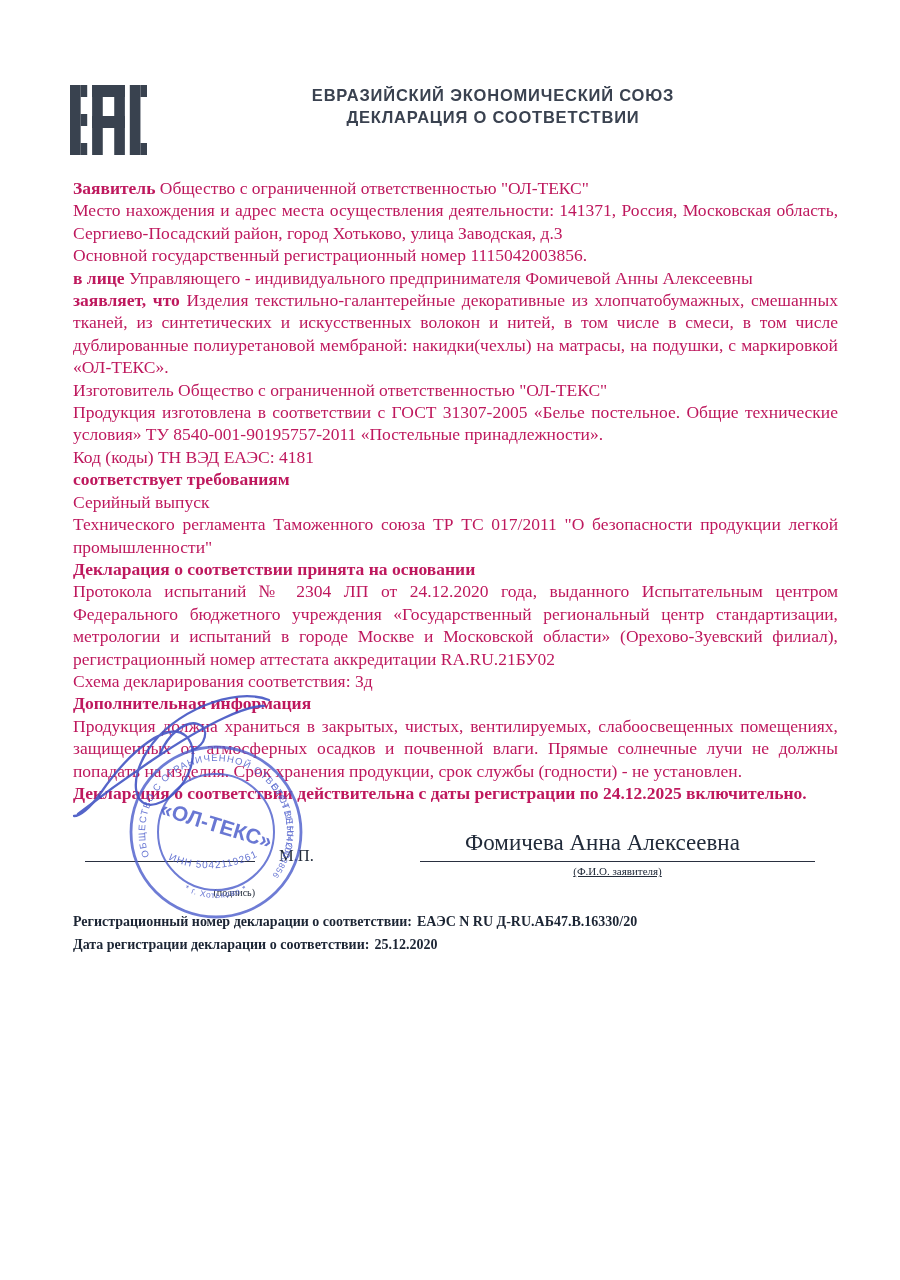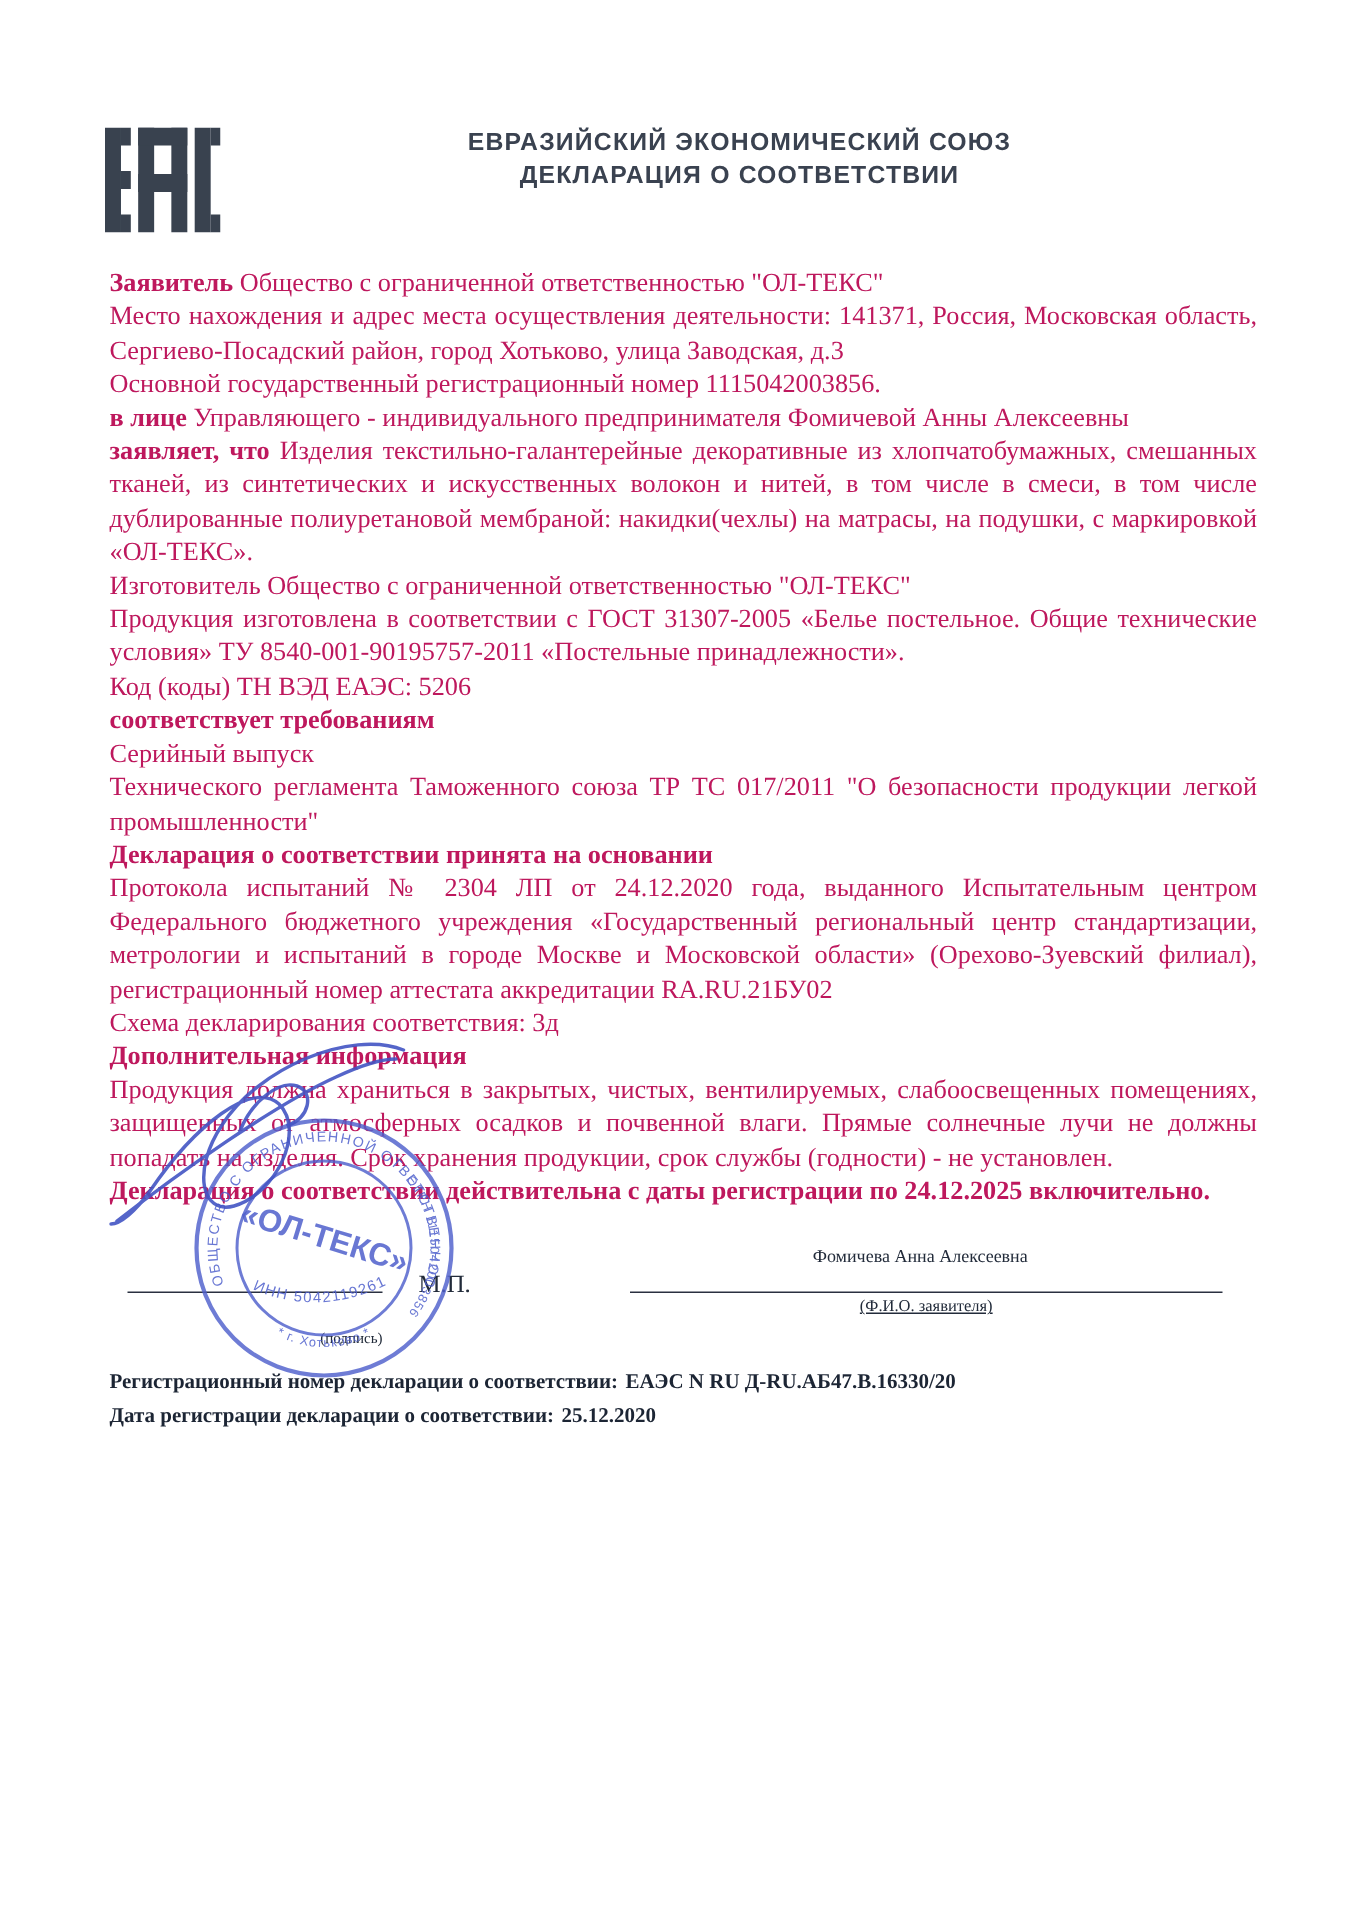--- a/index.html
+++ b/index.html
@@ -14,21 +14,21 @@
     position:absolute; left:278px; top:84px; width:430px; text-align:center;
     font-family:"Liberation Sans", sans-serif; font-weight:bold;
     font-size:16.5px; line-height:22px; letter-spacing:0.8px; color:#3a4250;
   }
   
   .content { position:absolute; left:73px; top:177px; width:765px; }
   p.line { margin:0; font-size:17.5px; line-height:22.4px; text-align:justify; color:#be185d; }
   p.line b { font-weight:bold; }
   
   .sig-block { position:relative; margin-top:24px; height:52px; }
-  .sig-name { position:absolute; left:343px; top:2px; width:395px; text-align:center; font-size:12px; }
+  .sig-name { position:absolute; left:332px; top:2px; width:395px; text-align:center; font-size:23px; }
   .sig-line-right { position:absolute; left:347px; top:33px; width:395px; border-top:1.6px solid #2a3040; }
   .sig-caption-right { position:absolute; left:347px; top:37px; width:395px; text-align:center; font-size:11px;text-decoration:underline; }
   .sig-line-left { position:absolute; left:12px; top:33px; width:170px; border-top:1.6px solid #2a3040; }
   .sig-caption-left { position:absolute; left:12px; top:37px; width:170px; text-align:right; font-size:10px;margin-top:22px; }
   .sig-mp { position:absolute; left:206px; top:18px; font-size:16.5px; }
   
   .footer-block { margin-top:30px; }
   .footer-block p { margin:0; font-size:14px; line-height:23px; font-weight:bold; color:#1c2534; }
   .footer-block .val { margin-left:5px; }
   
@@ -65,21 +65,21 @@
   </div>
 
   <div class="content">
     <p class="line"><b>Заявитель</b><span> Общество с ограниченной ответственностью "ОЛ-ТЕКС"</span></p>
     <p class="line"><b></b><span>Место нахождения и адрес места осуществления деятельности: 141371, Россия, Московская область, Сергиево-Посадский район, город Хотьково, улица Заводская, д.3</span></p>
     <p class="line"><b></b><span>Основной государственный регистрационный номер 1115042003856.</span></p>
     <p class="line"><b>в лице</b><span> Управляющего - индивидуального предпринимателя Фомичевой Анны Алексеевны</span></p>
     <p class="line"><b>заявляет, что</b><span> Изделия текстильно-галантерейные декоративные из хлопчатобумажных, смешанных тканей, из синтетических и искусственных волокон и нитей, в том числе в смеси, в том числе дублированные полиуретановой мембраной: накидки(чехлы) на матрасы, на подушки, с маркировкой «ОЛ-ТЕКС».</span></p>
     <p class="line"><b></b><span>Изготовитель Общество с ограниченной ответственностью "ОЛ-ТЕКС"</span></p>
     <p class="line"><b></b><span>Продукция изготовлена в соответствии с ГОСТ 31307-2005 «Белье постельное. Общие технические условия» ТУ 8540-001-90195757-2011 «Постельные принадлежности».</span></p>
-    <p class="line"><b></b><span>Код (коды) ТН ВЭД ЕАЭС: 5206</span></p>
+    <p class="line"><b></b><span>Код (коды) ТН ВЭД ЕАЭС: 4181</span></p>
     <p class="line"><b>соответствует требованиям</b><span></span></p>
     <p class="line"><b></b><span>Серийный выпуск</span></p>
     <p class="line"><b></b><span>Технического регламента Таможенного союза ТР ТС 017/2011 "О безопасности продукции легкой промышленности"</span></p>
     <p class="line"><b>Декларация о соответствии принята на основании</b><span></span></p>
     <p class="line"><b></b><span>Протокола испытаний № 2304 ЛП от 24.12.2020 года, выданного Испытательным центром Федерального бюджетного учреждения «Государственный региональный центр стандартизации, метрологии и испытаний в городе Москве и Московской области» (Орехово-Зуевский филиал), регистрационный номер аттестата аккредитации RA.RU.21БУ02</span></p>
     <p class="line"><b></b><span>Схема декларирования соответствия: 3д</span></p>
     <p class="line"><b>Дополнительная информация</b><span></span></p>
     <p class="line"><b></b><span>Продукция должна храниться в закрытых, чистых, вентилируемых, слабоосвещенных помещениях, защищенных от атмосферных осадков и почвенной влаги. Прямые солнечные лучи не должны попадать на изделия. Срок хранения продукции, срок службы (годности) - не установлен.</span></p>
     <p class="line"><b>Декларация о соответствии действительна с даты регистрации по 24.12.2025 включительно.</b><span></span></p>
 

